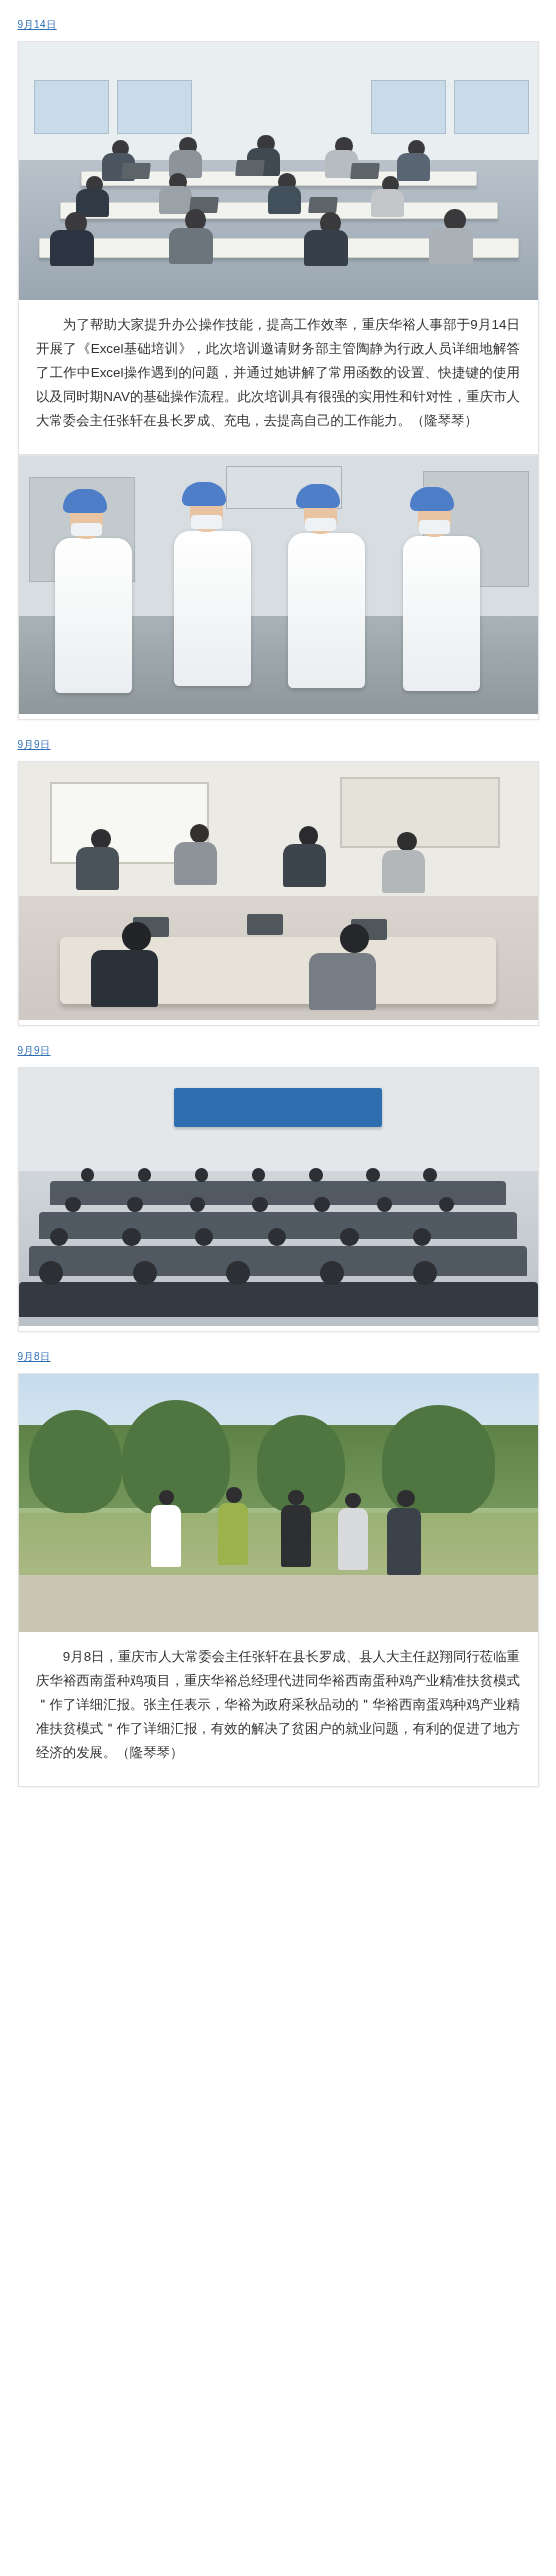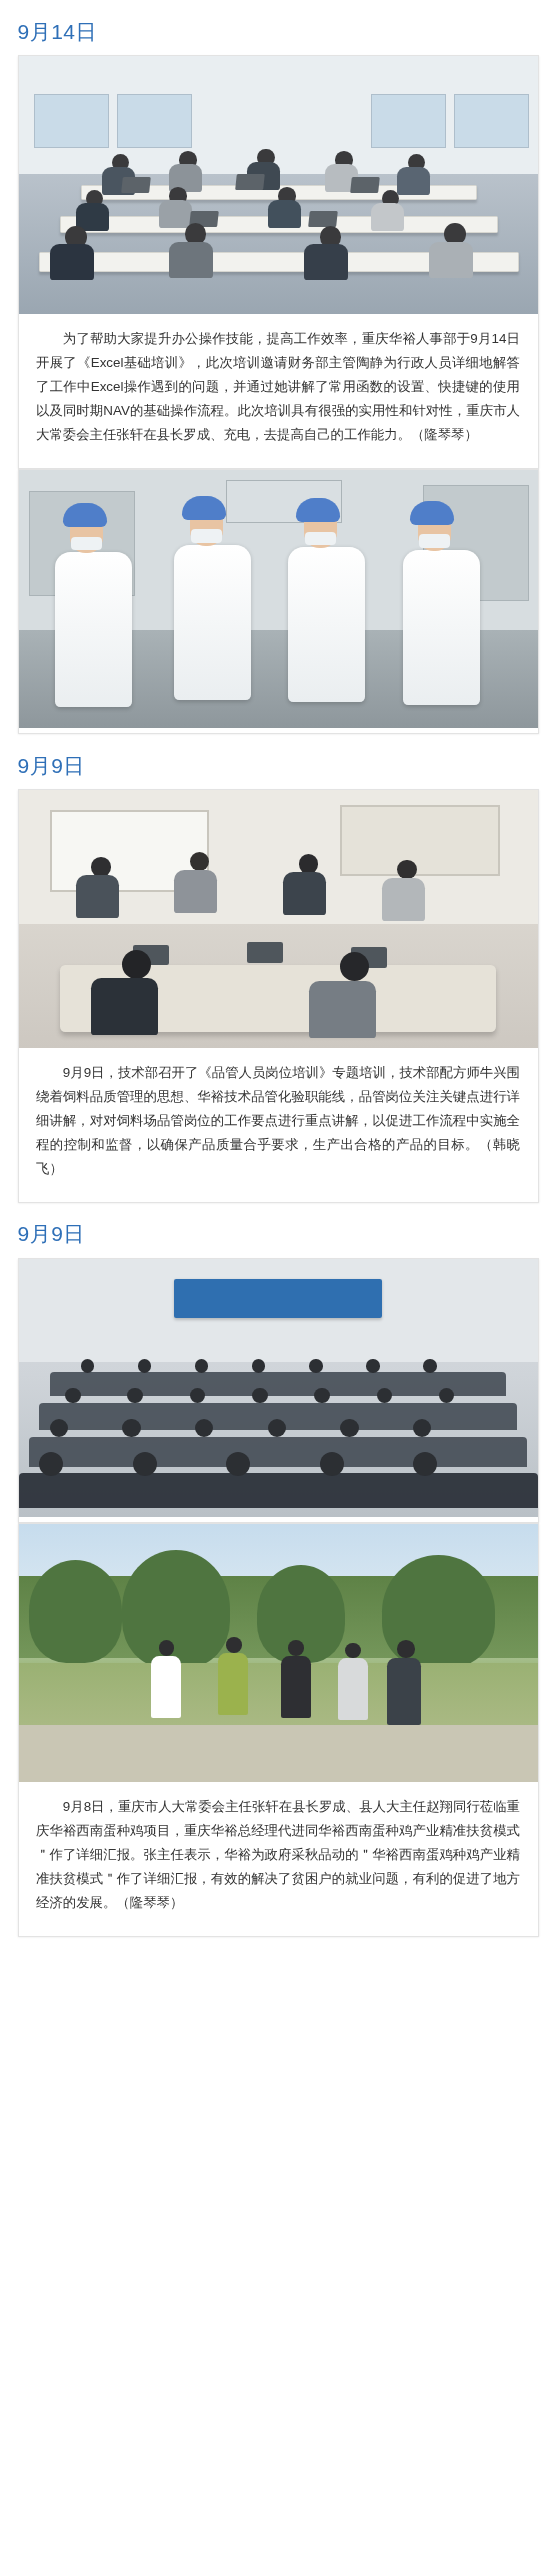--- a/index.html
+++ b/index.html
@@ -15,25 +15,26 @@
     width: 556px;
     box-sizing: border-box;
     padding: 0 0 20.6px 0;
     background: #ffffff;
   }
   .entry {
     width: 556px;
     box-sizing: border-box;
   }
   .date-label {
-    font-size: 21px;
+    font-size: 10px;
     color: #2e6fb7;
     padding: 17.5px 0 9.3px 17.5px;
     letter-spacing: 0.5px;
     font-family: "Liberation Sans", sans-serif;
+    text-decoration: underline;
   }
   .card {
     margin: 0 17.5px;
     background: #ffffff;
     border: 0.5px solid #e3e3e3;
     box-shadow: 0 0.5px 2.1px rgba(0,0,0,0.10);
     box-sizing: border-box;
     padding-bottom: 5.2px;
   }
   .photo {
@@ -222,21 +223,20 @@
           <div class="lt" style="left:22%; top:60%;"></div>
           <div class="lt" style="left:44%; top:59%;"></div>
           <div class="lt" style="left:64%; top:61%;"></div>
 
           <div class="ph" style="left:20%; top:62%; width:29px; height:29px; background:#232427;"></div>
           <div class="bd" style="left:14%; top:73%; width:67px; height:57px; background:#2b3138;"></div>
           <div class="ph" style="left:62%; top:63%; width:29px; height:29px; background:#26272a;"></div>
           <div class="bd" style="left:56%; top:74%; width:67px; height:57px; background:#767d84;"></div>
         </div>
       </div>
-      <div class="body-text">9月9日，技术部召开了《品管人员岗位培训》专题培训，技术部配方师牛兴围绕着饲料品质管理的思想、华裕技术品管化验职能线，品管岗位关注关键点进行详细讲解，对对饲料场品管岗位的工作要点进行重点讲解，以促进工作流程中实施全程的控制和监督，以确保产品质量合乎要求，生产出合格的产品的目标。（韩晓飞）</div>
     </div>
   </div>
 
   <div class="entry">
     <div class="date-label">9月9日</div>
     <div class="card">
       <div class="photo">
         <div class="scene s4">
           <div class="wall4"></div>
           <div class="banner">
@@ -275,20 +275,21 @@
           <div class="hd4" style="left:22%; top:75%; width:24px; height:24px;"></div>
           <div class="hd4" style="left:40%; top:75%; width:24px; height:24px;"></div>
           <div class="hd4" style="left:58%; top:75%; width:24px; height:24px;"></div>
           <div class="hd4" style="left:76%; top:75%; width:24px; height:24px;"></div>
         </div>
       </div>
     </div>
   </div>
 
   <div class="entry">
+    <div class="date-label">9月8日</div>
     <div class="card">
       <div class="photo">
         <div class="scene s5">
           <div class="sky"></div>
           <div class="trees"></div>
           <div class="tree" style="left:2%; top:14%; width:93px; height:103px;"></div>
           <div class="tree" style="left:20%; top:10%; width:108px; height:118px;"></div>
           <div class="tree" style="left:46%; top:16%; width:88px; height:98px;"></div>
           <div class="tree" style="left:70%; top:12%; width:113px; height:113px;"></div>
           <div class="ground"></div>

